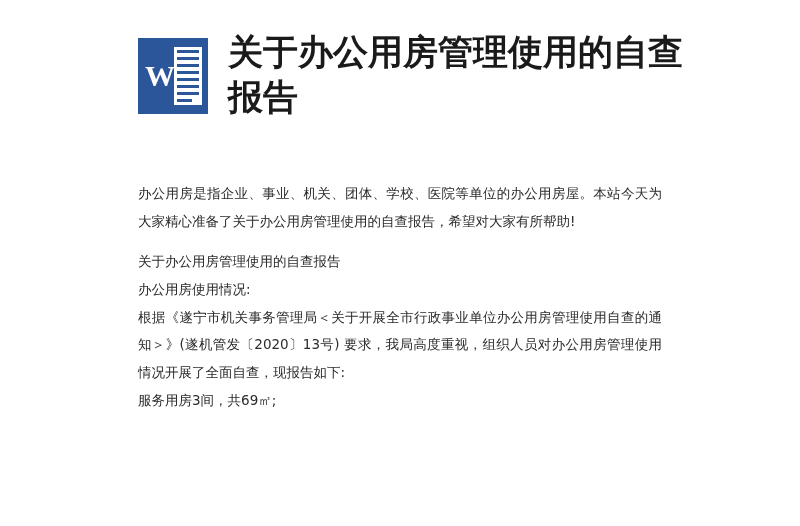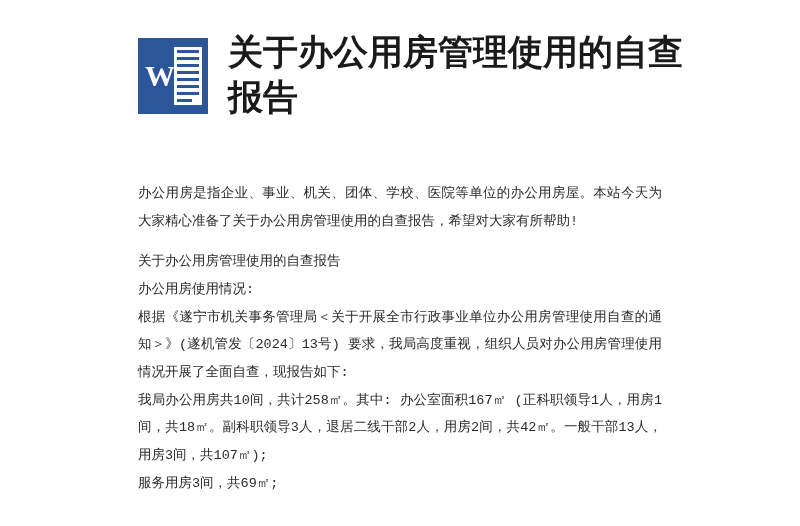--- a/index.html
+++ b/index.html
@@ -89,21 +89,20 @@
     width: 524px;
     font-size: 13.5px;
     line-height: 2.05;
     color: #2b2b2b;
     font-family: "DejaVu Sans", "Liberation Sans", sans-serif;
   }
   .doc-body p {
     margin: 0;
     padding: 0;
     text-align: justify;
-    font-family: Liberation Mono, monospace;
   }
   .doc-body p.gap {
     margin-top: 13px;
   }
 </style>
 </head>
 <body>
 
 <div class="page">
 
@@ -121,19 +120,18 @@
           <i class="short"></i>
       </span>
     </div>
     <h1 class="title">关于办公用房管理使用的自查报告</h1>
   </div>
 
   <div class="doc-body">
     <p>办公用房是指企业、事业、机关、团体、学校、医院等单位的办公用房屋。本站今天为大家精心准备了关于办公用房管理使用的自查报告，希望对大家有所帮助!</p>
     <p class="gap">关于办公用房管理使用的自查报告</p>
     <p>办公用房使用情况:</p>
-    <p>根据《遂宁市机关事务管理局＜关于开展全市行政事业单位办公用房管理使用自查的通知＞》(遂机管发〔2024〕13号) 要求，我局高度重视，组织人员对办公用房管理使用情况开展了全面自查，现报告如下:</p>
-    <p>我局办公用房共10间，共计258㎡。其中: 办公室面积167㎡ (正科职领导1人，用房1间，共18㎡。副科职领导3人，退居二线干部2人，用房2间，共42㎡。一般干部13人，用房3间，共107㎡);</p>
+    <p>根据《遂宁市机关事务管理局＜关于开展全市行政事业单位办公用房管理使用自查的通知＞》(遂机管发〔2020〕13号) 要求，我局高度重视，组织人员对办公用房管理使用情况开展了全面自查，现报告如下:</p>
     <p>服务用房3间，共69㎡;</p>
 
   </div>
 
 </div>
 
 </body></html>

